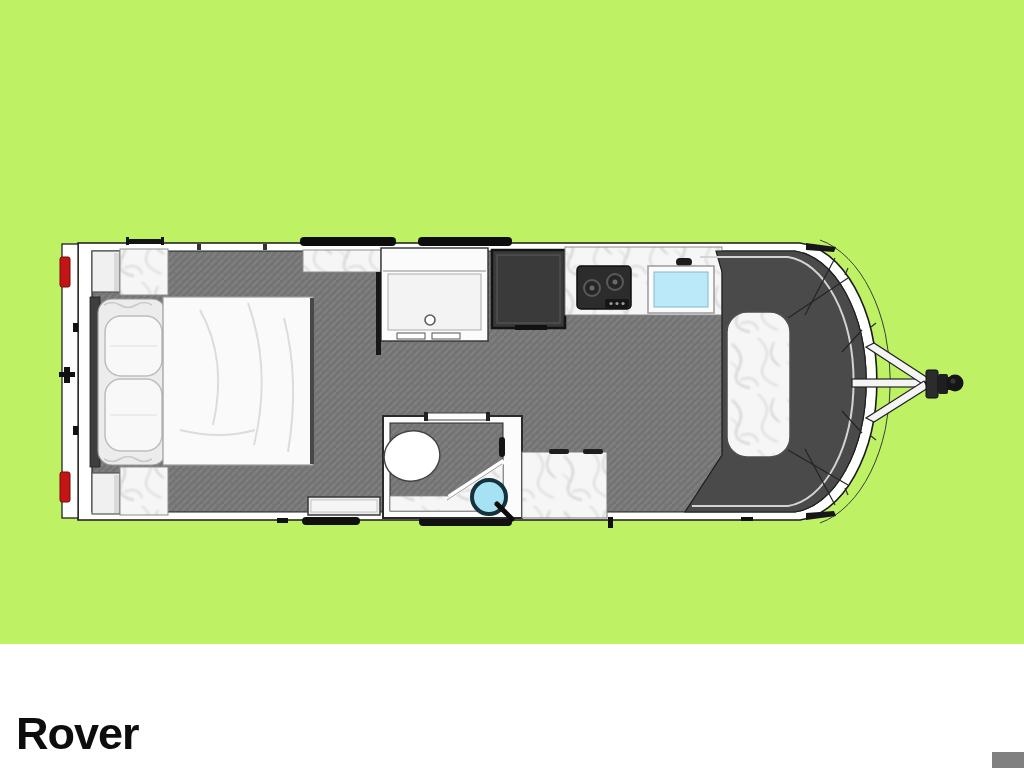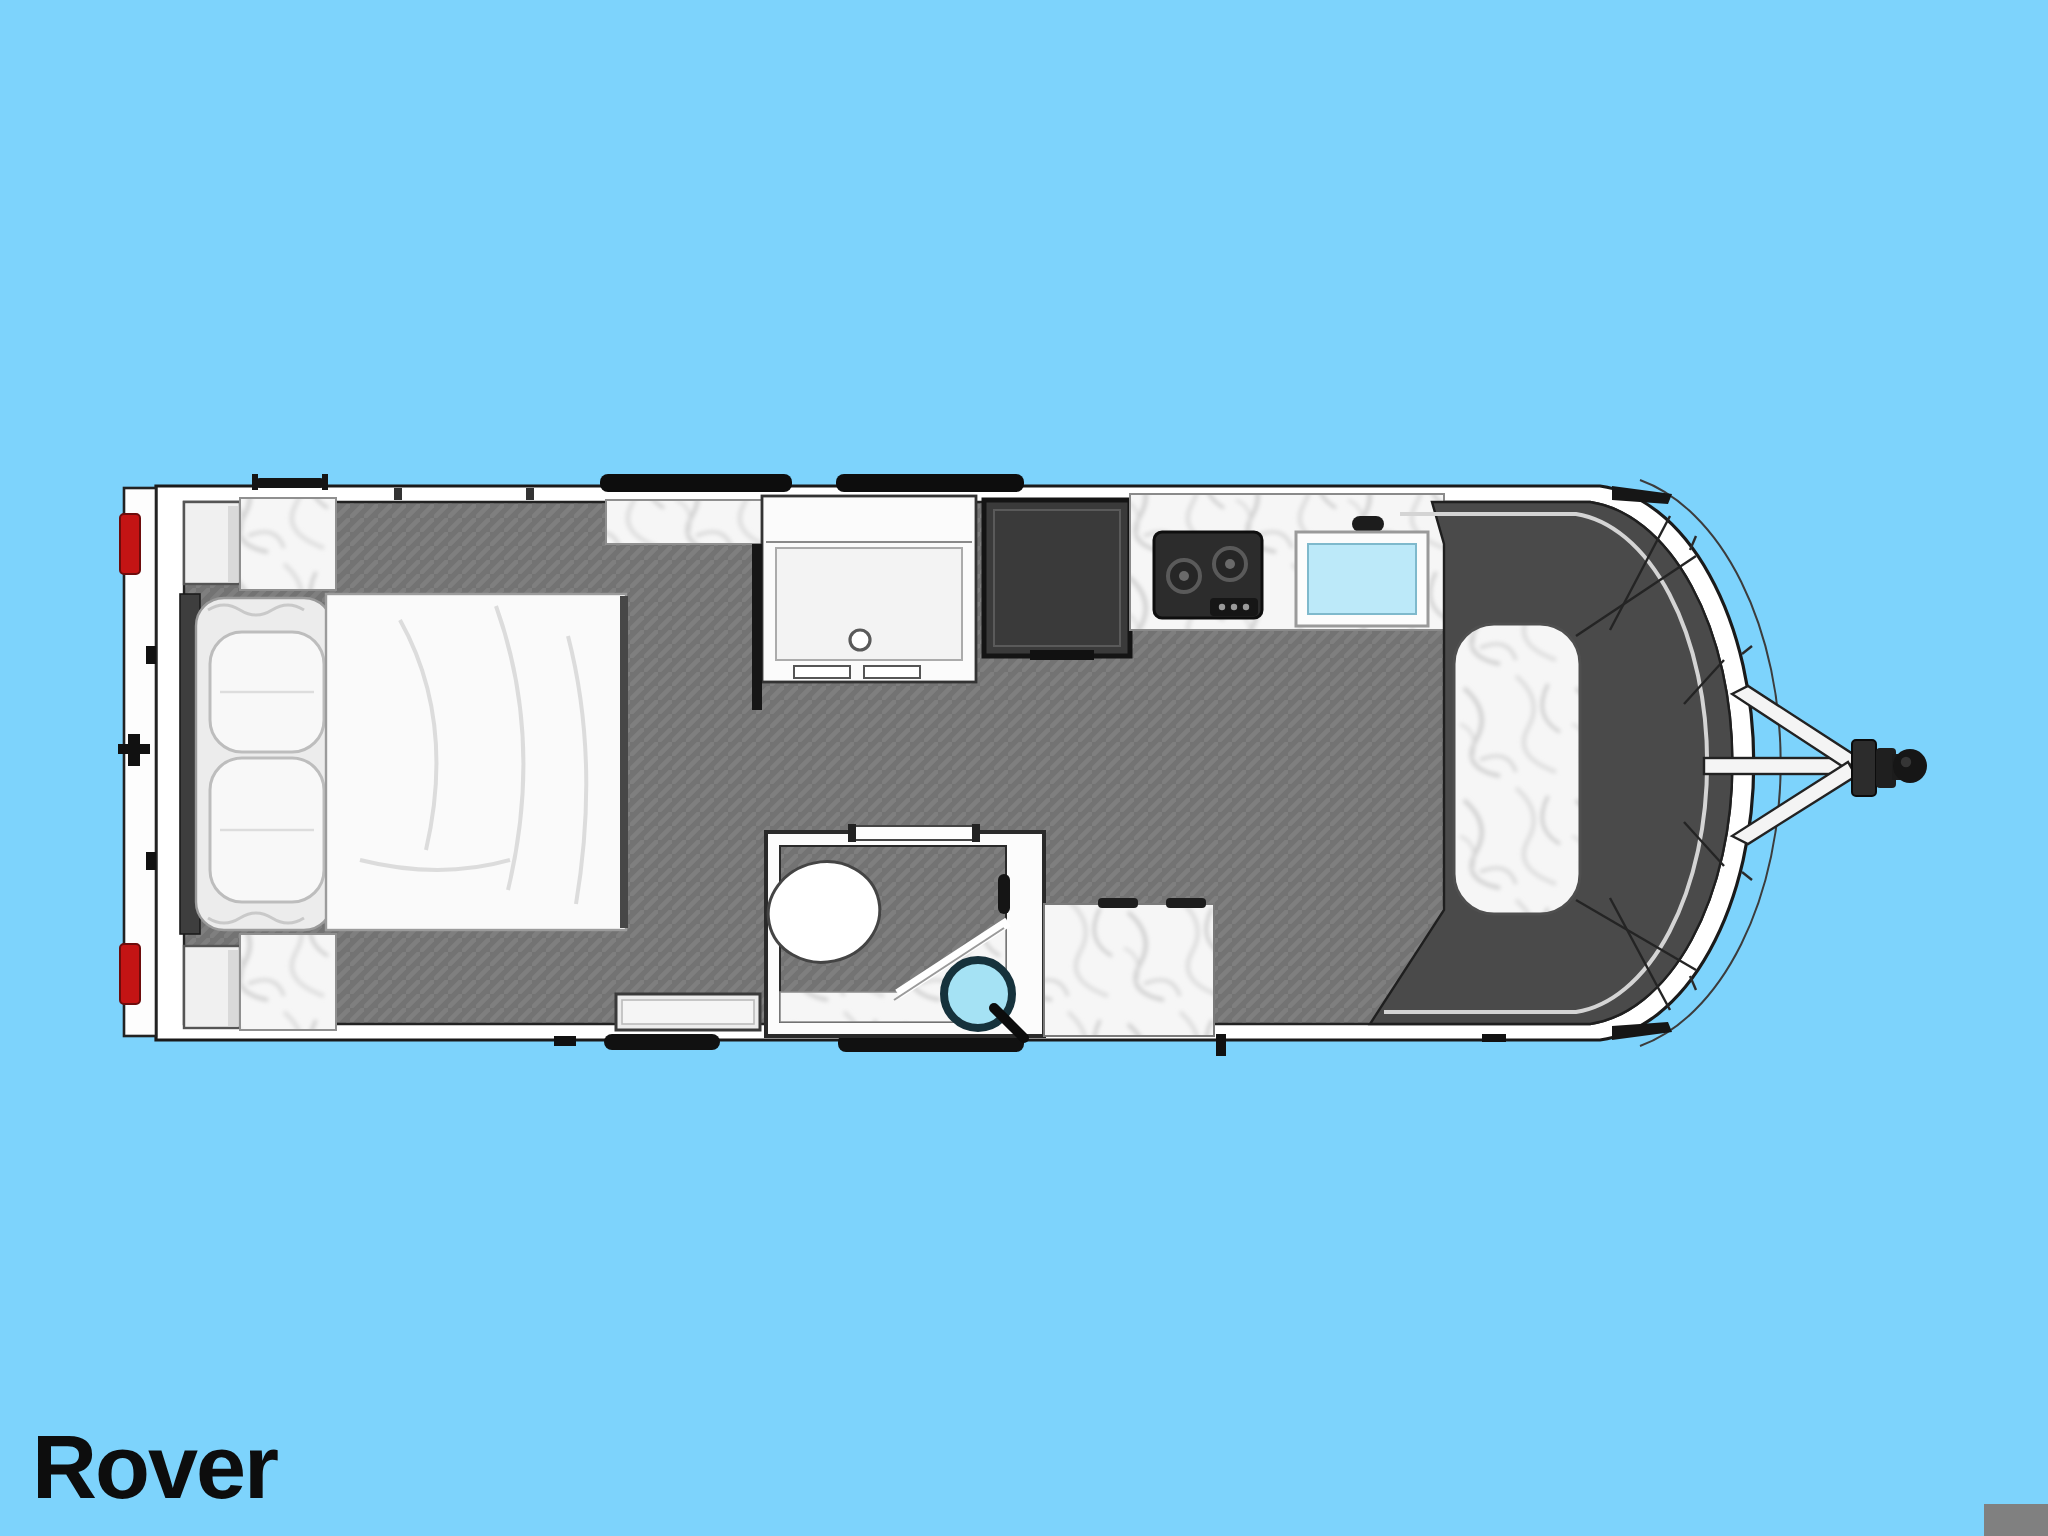--- a/index.html
+++ b/index.html
@@ -1,16 +1,16 @@
 <!DOCTYPE html>
 <html><head>
 <meta charset="utf-8">
 <style>
   html,body{margin:0;padding:0;background:#ffffff;width:1024px;height:768px;overflow:hidden;}
-  .stage{position:relative;width:1024px;height:768px;background:#7dd3fc;}
+  .stage{position:relative;width:1024px;height:644px;background:#bef264;}
   svg{position:absolute;left:0;top:0;}
   svg text{font-family:"Liberation Sans","DejaVu Sans",sans-serif;font-weight:bold;letter-spacing:-1px;}
 </style>
 </head>
 <body>
 
 <div class="stage">
 <svg width="1024" height="768" viewBox="0 0 1024 768">
   <defs>
     <filter id="blur1">

